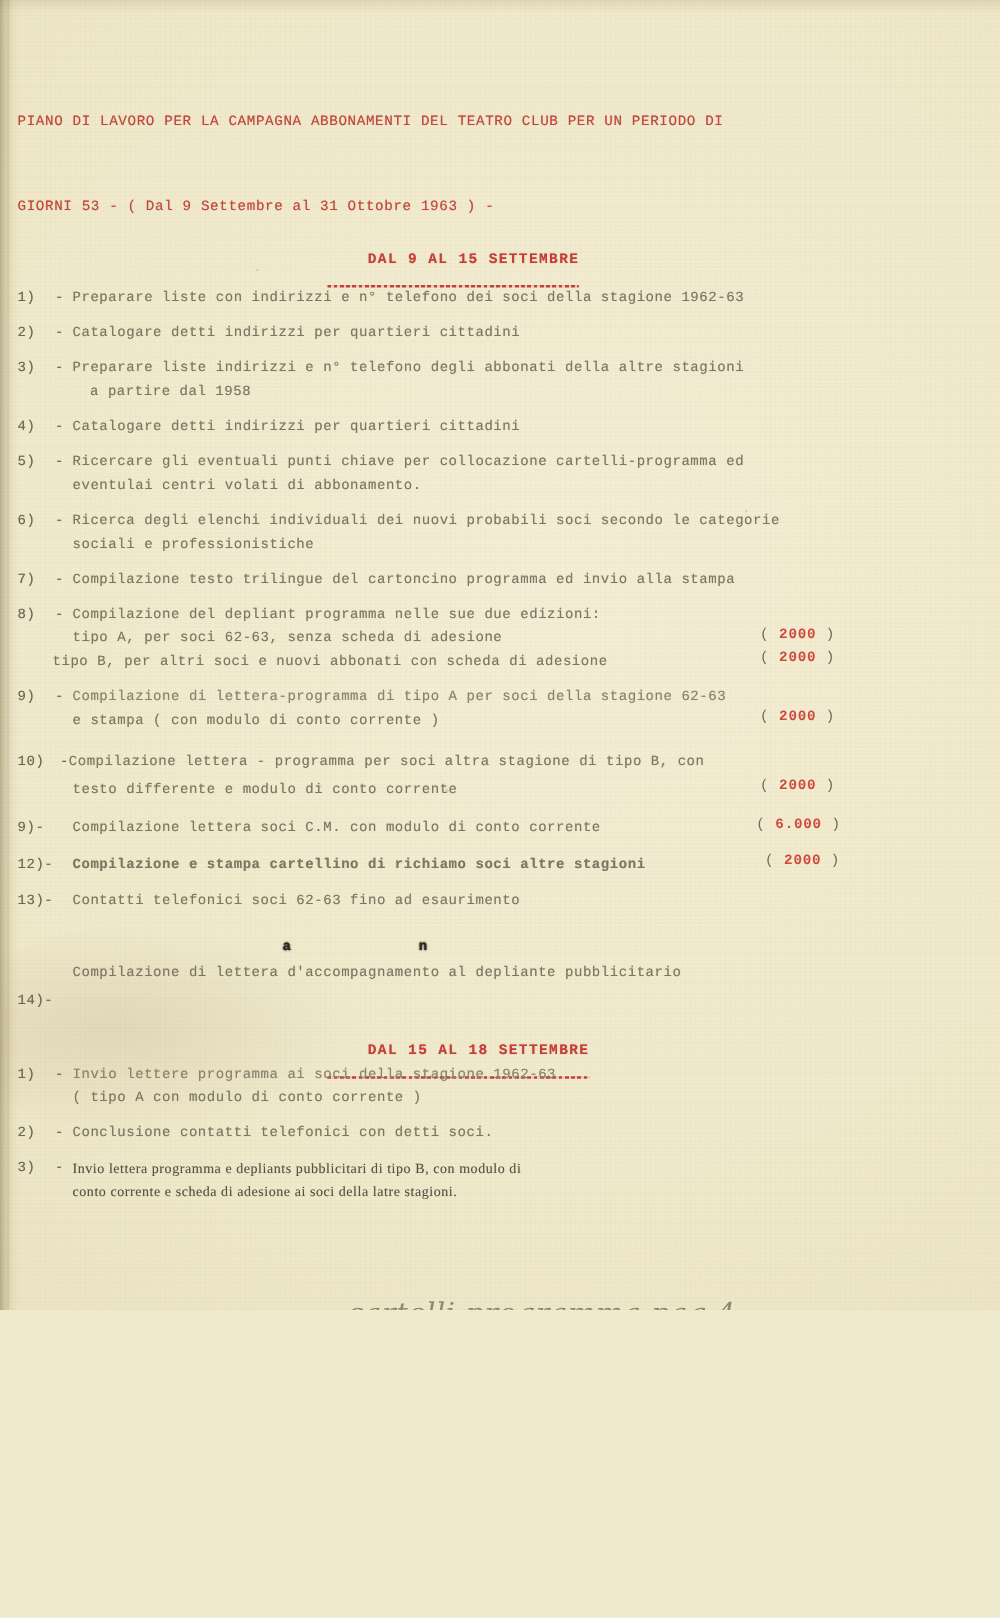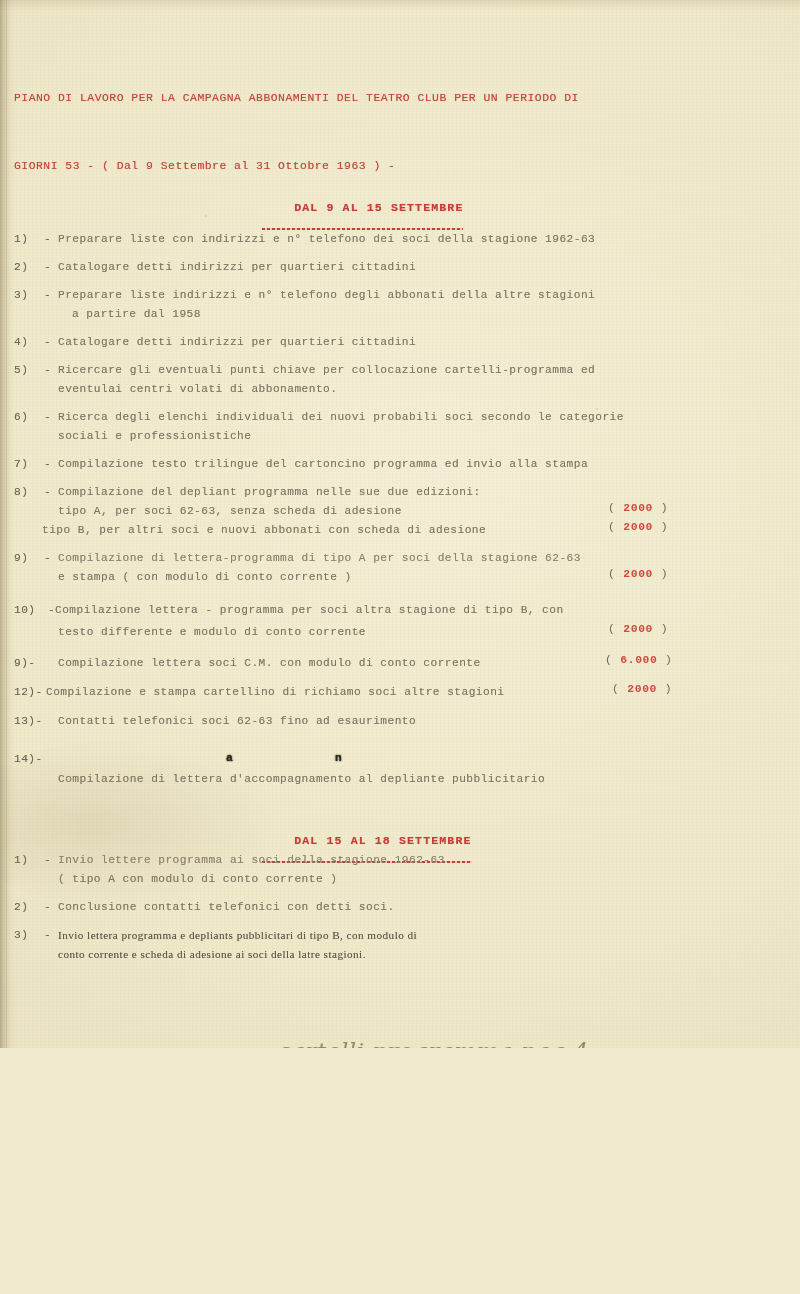--- a/index.html
+++ b/index.html
@@ -292,27 +292,27 @@
   <div class="tw" style="left:48px;top:601px;">-</div>
   <div class="tw faint" style="left:55px;top:601px;">Compilazione lettera - programma per soci altra stagione di tipo B, con</div>
   <div class="tw faint" style="left:58px;top:623px;">testo differente e modulo di conto corrente</div>
   <div class="amount" style="left:608px;top:623px;"><span>(</span> <b>2000</b> <span>)</span></div>
 
   <div class="tw" style="left:14px;top:654px;">9)-</div>
   <div class="tw faint" style="left:58px;top:654px;">Compilazione lettera soci C.M. con modulo di conto corrente</div>
   <div class="amount" style="left:605px;top:654px;"><span>(</span> <b>6.000</b> <span>)</span></div>
 
   <div class="tw" style="left:14px;top:683px;">12)-</div>
-  <div class="tw faint" style="left:46px;top:683px;">Compilazione e stampa cartellino di richiamo soci altre stagioni</div>
+  <div class="tw faint" style="left:58px;top:683px;font-weight:bold;">Compilazione e stampa cartellino di richiamo soci altre stagioni</div>
   <div class="amount" style="left:612px;top:683px;"><span>(</span> <b>2000</b> <span>)</span></div>
 
   <div class="tw" style="left:14px;top:712px;">13)-</div>
   <div class="tw faint" style="left:58px;top:712px;">Contatti telefonici soci 62-63 fino ad esaurimento</div>
 
-  <div class="tw" style="left:14px;top:750px;">14)-</div>
+  <div class="tw" style="left:14px;top:792px;">14)-</div>
   <div class="tw faint" style="left:58px;top:750px;margin-top:20px;">Compilazione di lettera d'accompagnamento al depliante pubblicitario</div>
 
   <div class="tw overstrike" style="left:226px;top:749px;">a</div>
   <div class="tw overstrike" style="left:335px;top:749px;">n</div>
 
   <div class="section-head" style="left:262px;top:821px;">
     <span>DAL 15 AL 18 SETTEMBRE</span>
     <span class="rule"></span>
   </div>
 

